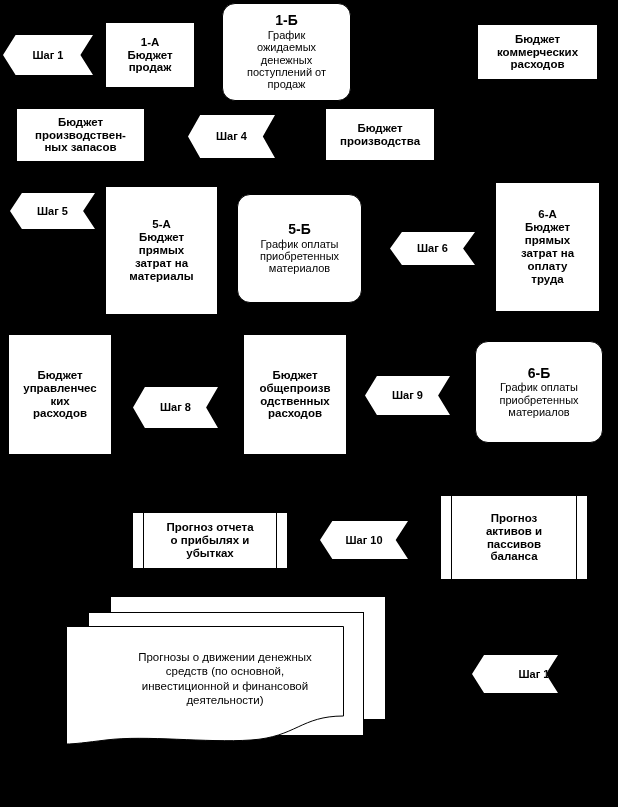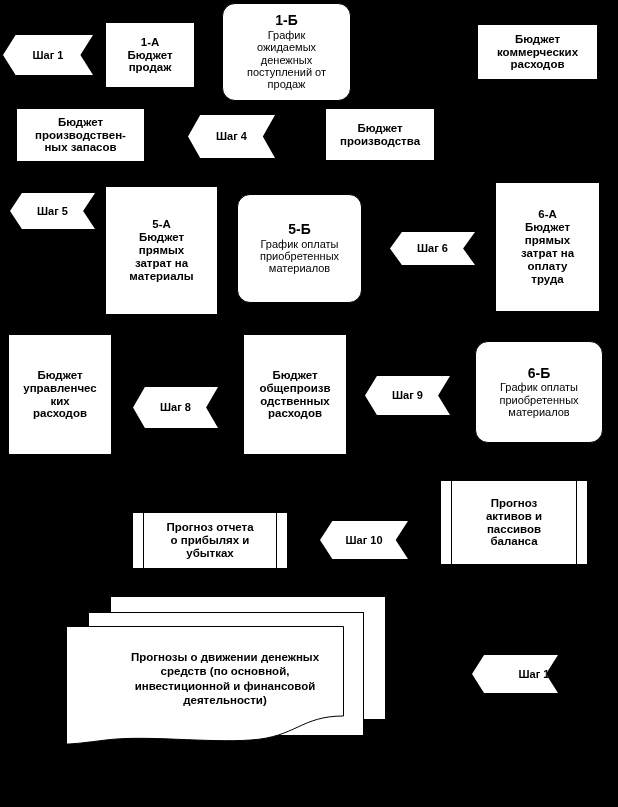--- a/index.html
+++ b/index.html
@@ -99,21 +99,21 @@
     width: 100%;
   }
   .multidoc .front svg { display: block; }
   .multidoc .label {
     position: absolute;
     left: 0;
     right: 0;
     text-align: center;
     color: #000000;
     font-size: 11.5px;
-    font-weight: bold;
+    font-weight: normal;
     line-height: 1.25;
     padding: 0 14px;
     box-sizing: border-box;
     white-space: pre-line;
   }
 </style>
 </head>
 <body>
 
 <div id="canvas">
@@ -221,21 +221,21 @@
     <span class="bar r"></span>
     <span class="txt">Прогноз отчета
 о прибылях и
 убытках</span>
   </div>
 
   <div class="node hexagon" style="left:320px; top:521px; width:88px;  height:38px;">
     <span class="txt">Шаг 10</span>
   </div>
 
-  <div class="node predef" style="left:440px; top:480px; width:148px; height:85px;">
+  <div class="node predef" style="left:440px; top:495px; width:148px; height:85px;">
     <span class="bar l"></span>
     <span class="bar r"></span>
     <span class="txt">Прогноз
 активов и
 пассивов
 баланса</span>
   </div>
 
   <div class="multidoc" style="left:66px; top:596px; width:318px; height:150px;">
     <span class="sheet" style="left:44px; top:0px; width:274px; height:122px;"></span>

